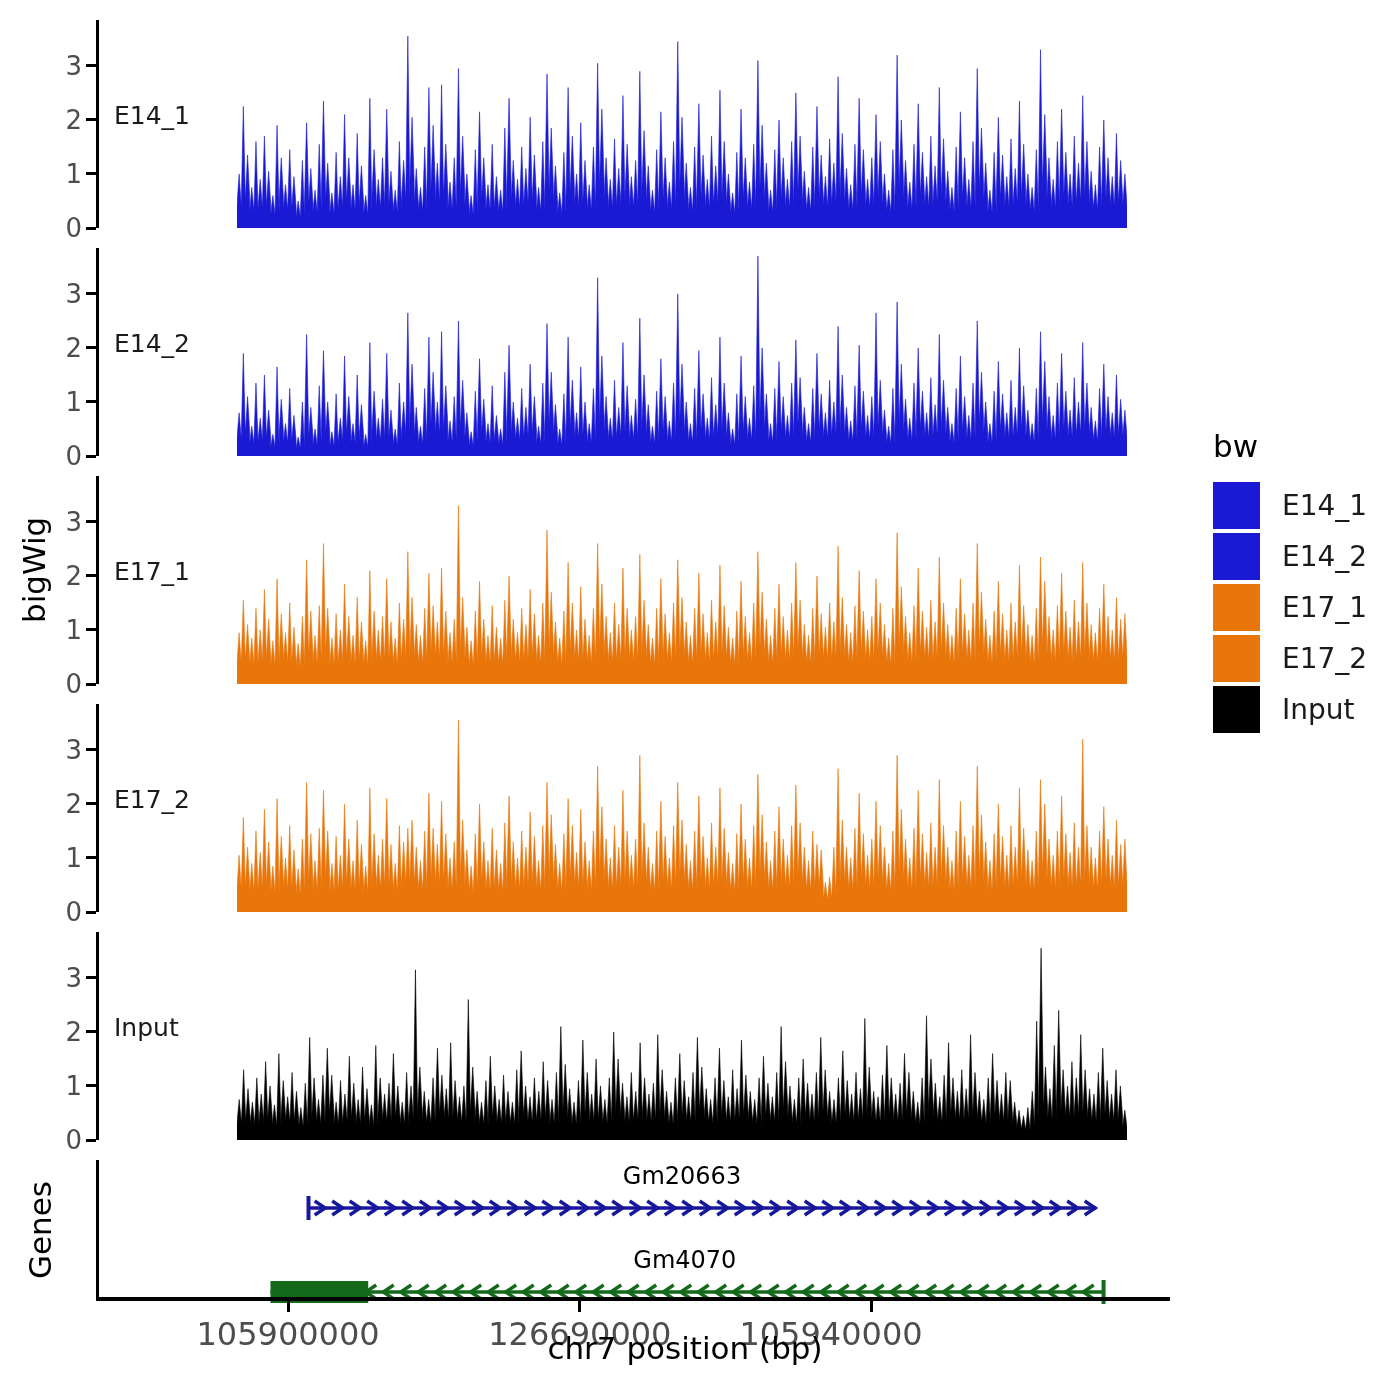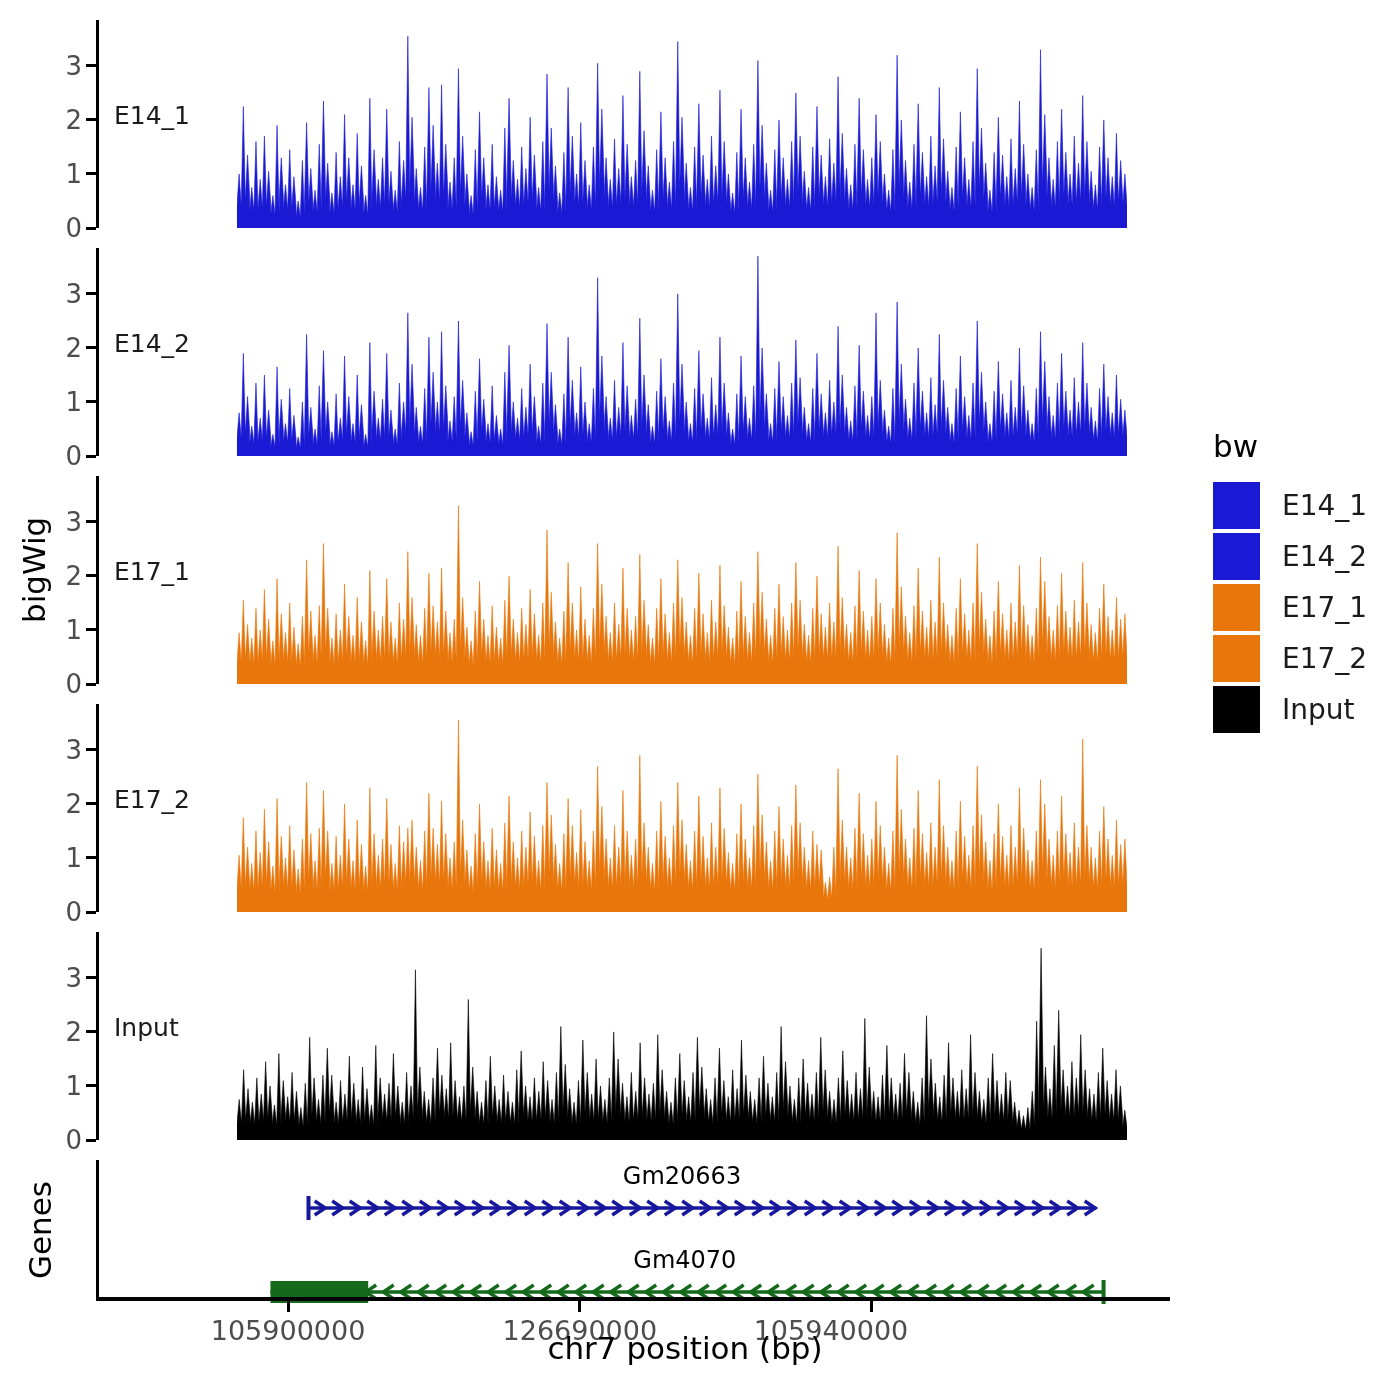--- a/index.html
+++ b/index.html
@@ -51,21 +51,21 @@
     position:absolute;bottom:100%;margin-bottom:-2px;
     transform:translateX(-50%);
     font-size:24px;color:#000;white-space:nowrap;
   }
   .gene-svg{position:absolute;left:0;top:0;}
 
   #xaxis-line{position:absolute;height:4px;background:#000;}
   .xtick{position:absolute;width:3px;height:11px;background:#000;}
   .xticklabel{
     position:absolute;transform:translateX(-50%);
-    font-size:27px;color:#4d4d4d;white-space:nowrap;
+    font-size:32px;color:#4d4d4d;white-space:nowrap;
   }
 
   
   #legend{position:absolute;}
   #legend .legend-title{font-size:31px;color:#000;margin-bottom:18px;}
   #legend .legend-item{
     display:flex;align-items:center;height:47px;margin-bottom:4px;
   }
   #legend .swatch{
     width:47px;height:47px;flex:0 0 47px;

